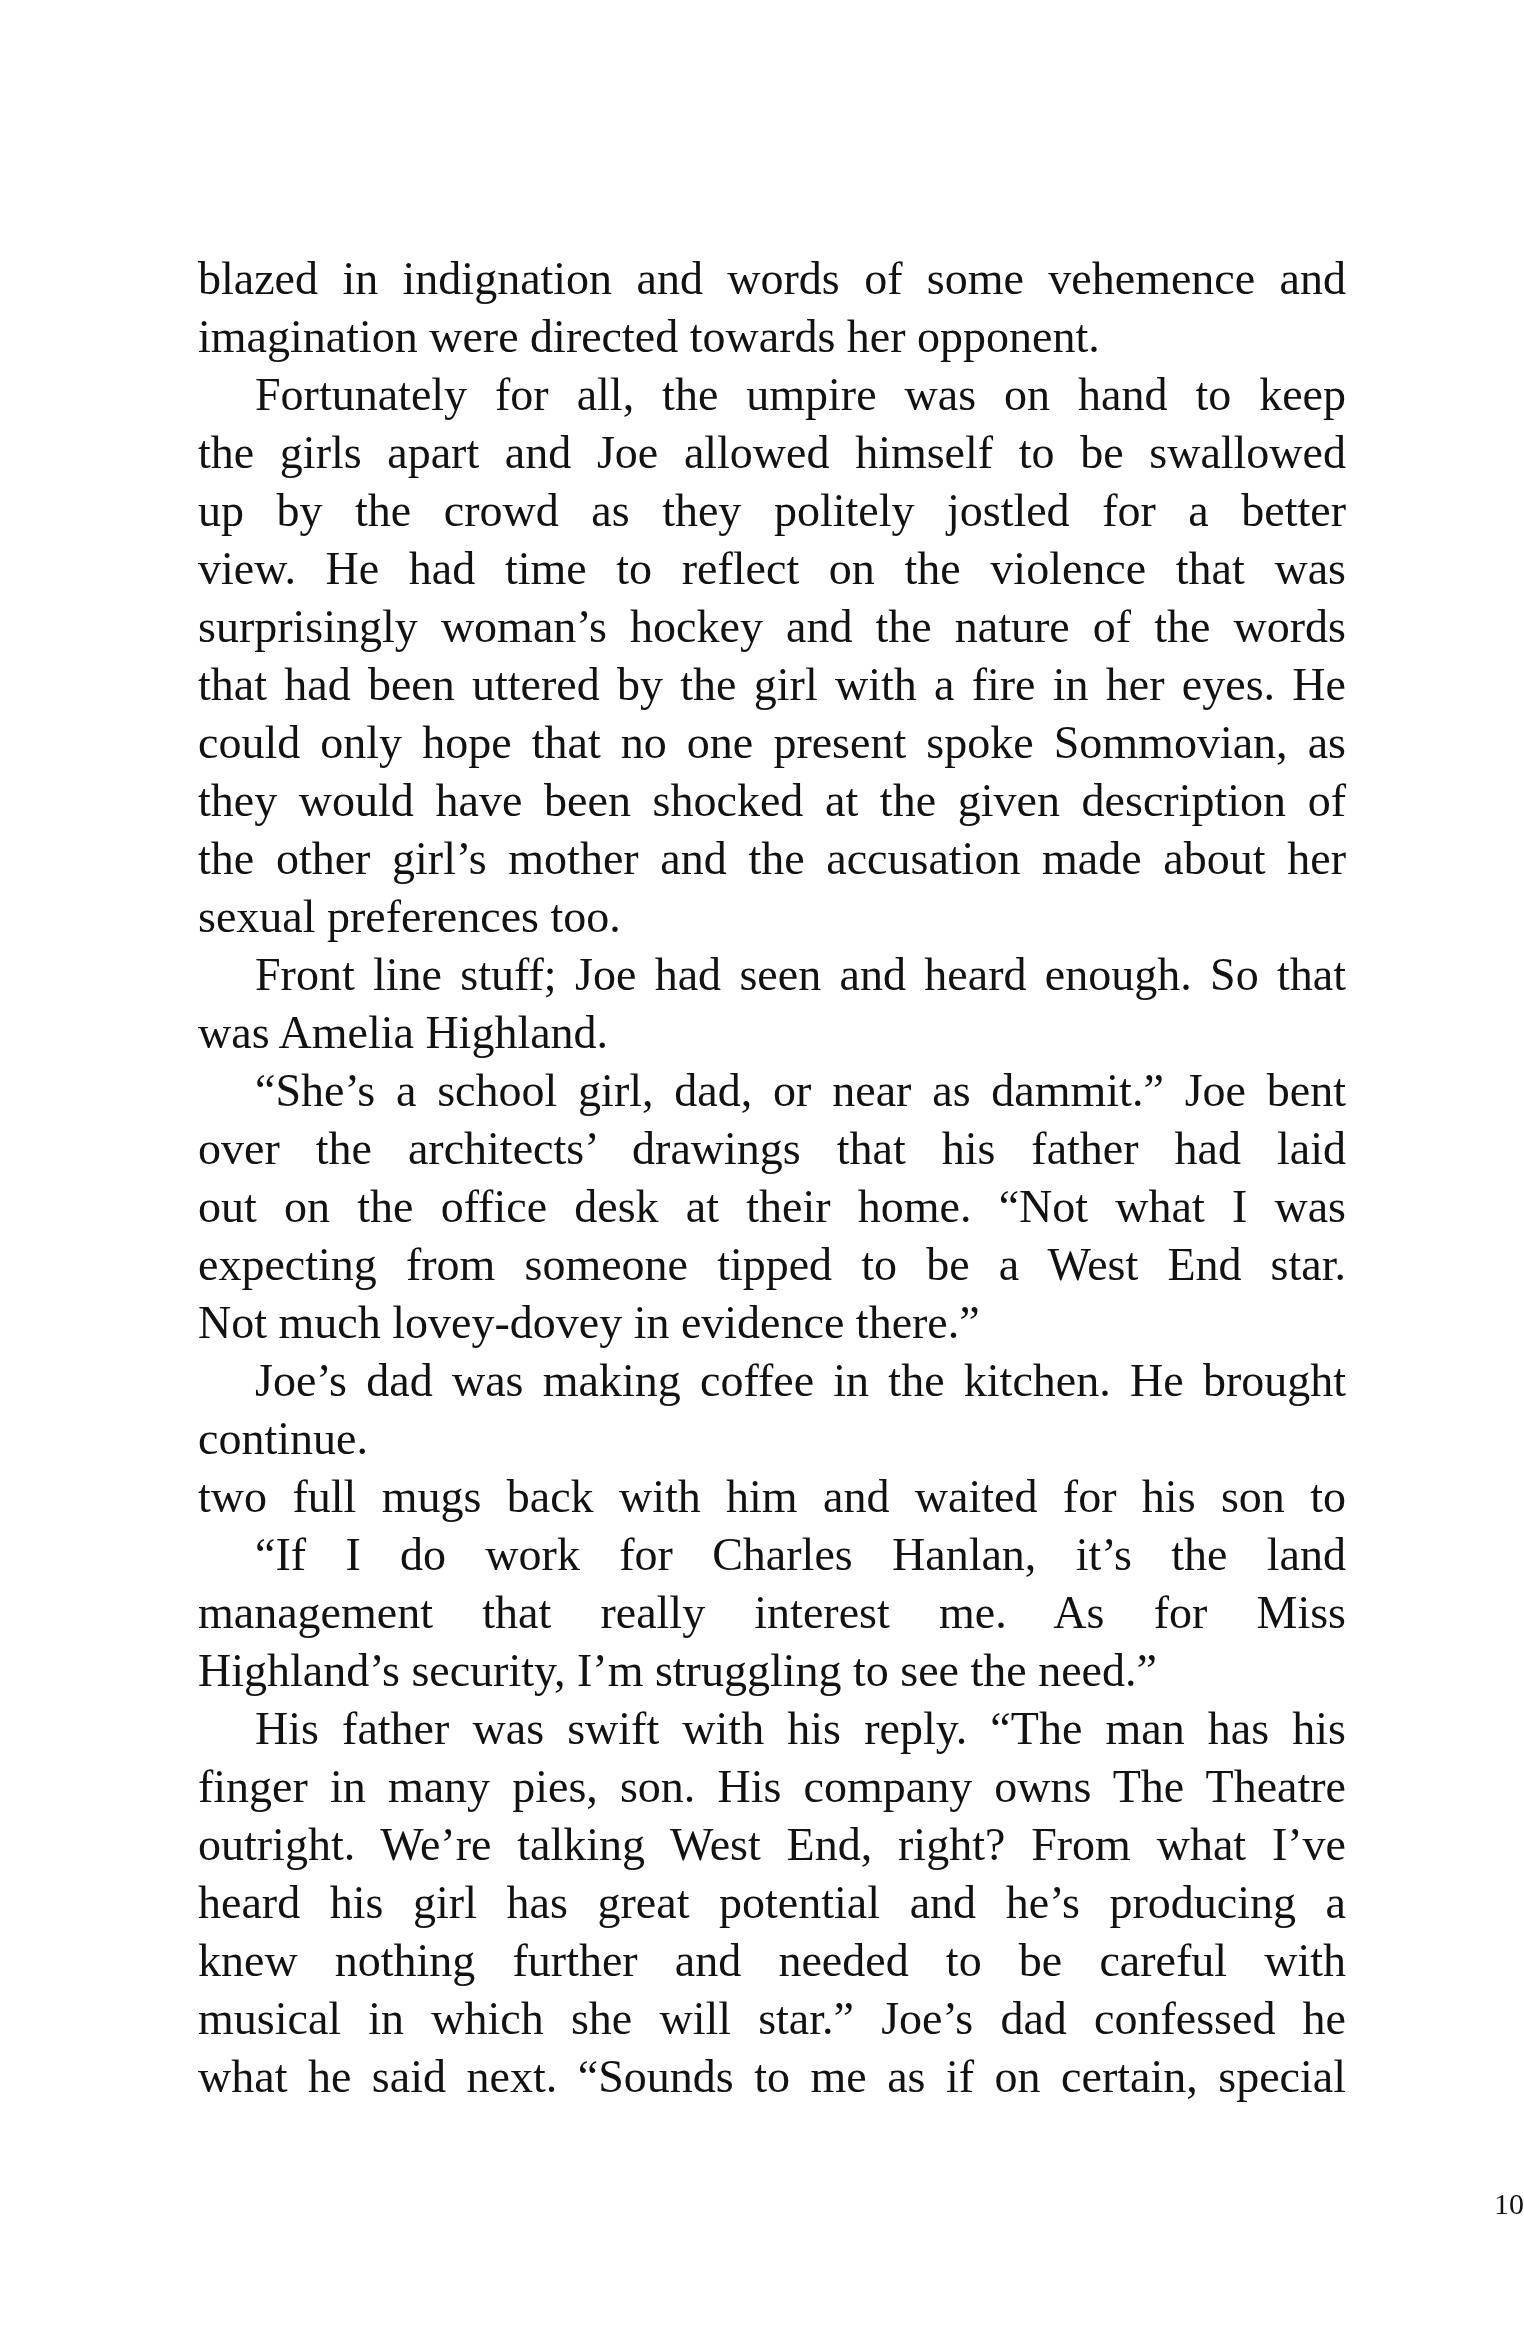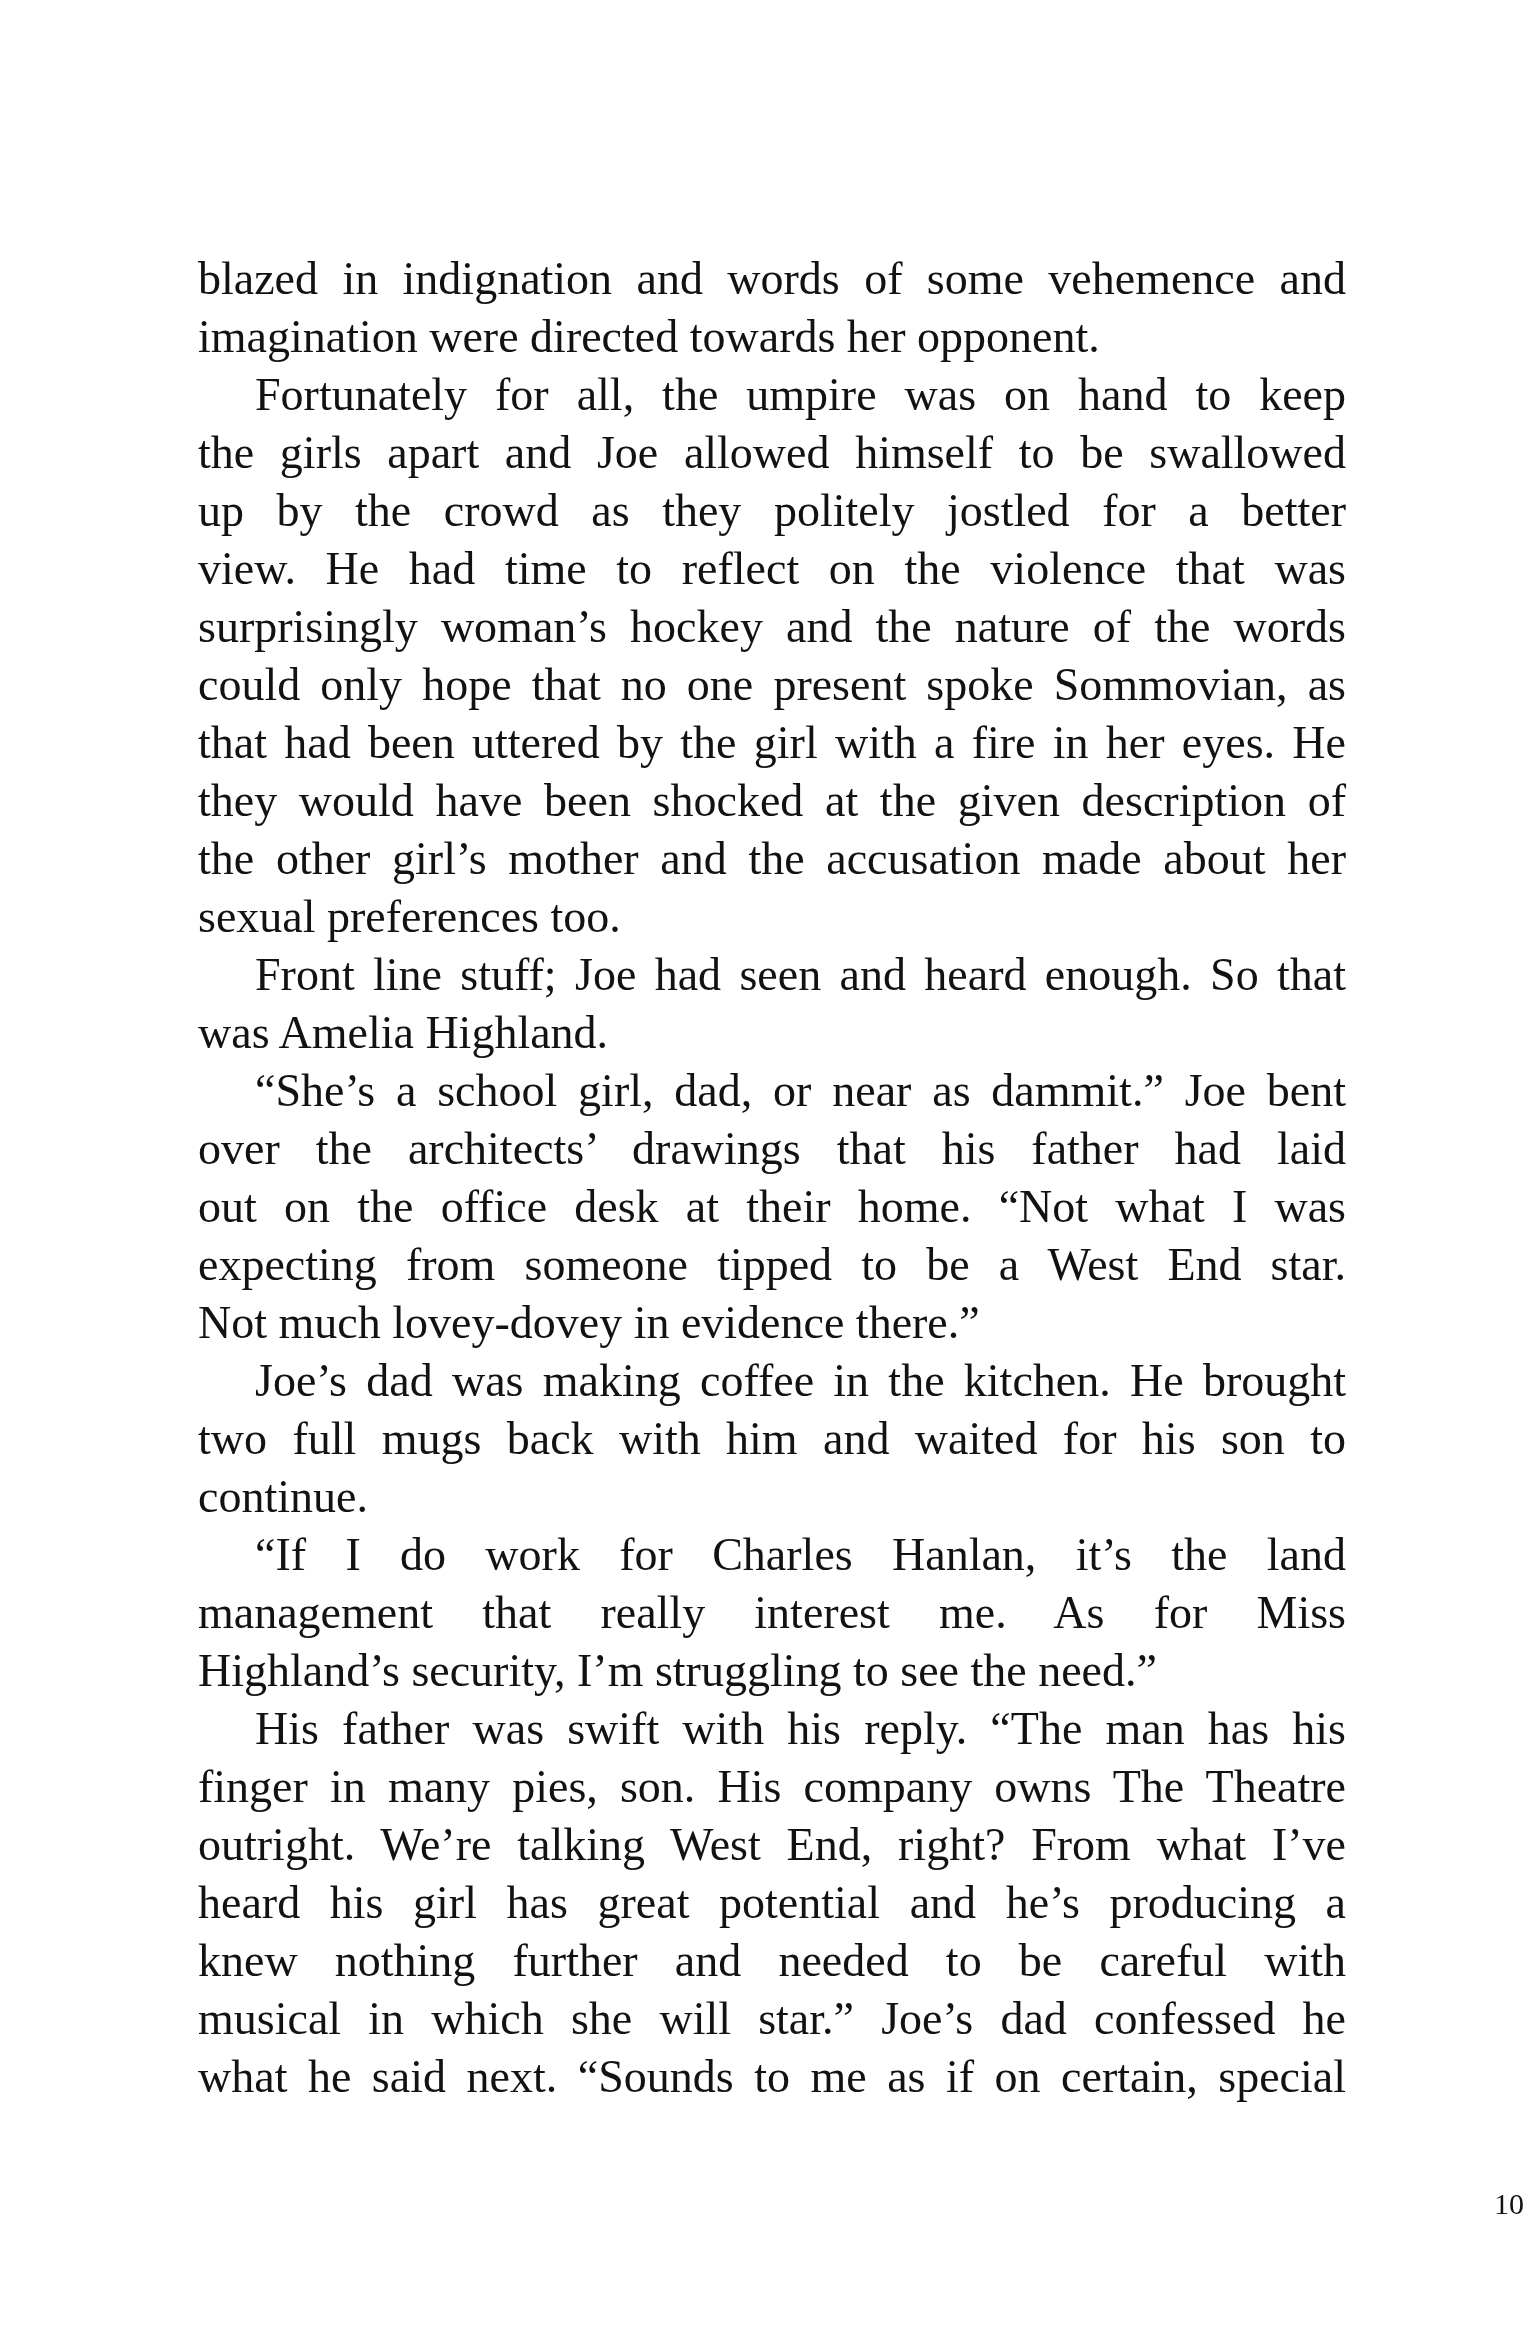--- a/index.html
+++ b/index.html
@@ -64,41 +64,41 @@
       <div class="para">
         <div class="line just">blazed in indignation and words of some vehemence and</div>
         <div class="line">imagination were directed towards her opponent.</div>
       </div>
       <div class="para indent">
         <div class="line just">Fortunately for all, the umpire was on hand to keep</div>
         <div class="line just">the girls apart and Joe allowed himself to be swallowed</div>
         <div class="line just">up by the crowd as they politely jostled for a better</div>
         <div class="line just">view. He had time to reflect on the violence that was</div>
         <div class="line just">surprisingly woman’s hockey and the nature of the words</div>
+        <div class="line just">that had been uttered by the girl with a fire in her eyes. He</div>
         <div class="line just">could only hope that no one present spoke Sommovian, as</div>
-        <div class="line just">that had been uttered by the girl with a fire in her eyes. He</div>
         <div class="line just">they would have been shocked at the given description of</div>
         <div class="line just">the other girl’s mother and the accusation made about her</div>
         <div class="line">sexual preferences too.</div>
       </div>
       <div class="para indent">
         <div class="line just">Front line stuff; Joe had seen and heard enough. So that</div>
         <div class="line">was Amelia Highland.</div>
       </div>
       <div class="para indent">
         <div class="line just">“She’s a school girl, dad, or near as dammit.” Joe bent</div>
         <div class="line just">over the architects’ drawings that his father had laid</div>
         <div class="line just">out on the office desk at their home. “Not what I was</div>
         <div class="line just">expecting from someone tipped to be a West End star.</div>
         <div class="line">Not much lovey-dovey in evidence there.”</div>
       </div>
       <div class="para indent">
         <div class="line just">Joe’s dad was making coffee in the kitchen. He brought</div>
+        <div class="line">continue.</div>
         <div class="line just">two full mugs back with him and waited for his son to</div>
-        <div class="line">continue.</div>
       </div>
       <div class="para indent">
         <div class="line just">“If I do work for Charles Hanlan, it’s the land</div>
         <div class="line just">management that really interest me. As for Miss</div>
         <div class="line">Highland’s security, I’m struggling to see the need.”</div>
       </div>
       <div class="para indent">
         <div class="line just">His father was swift with his reply. “The man has his</div>
         <div class="line just">finger in many pies, son. His company owns The Theatre</div>
         <div class="line just">outright. We’re talking West End, right? From what I’ve</div>

